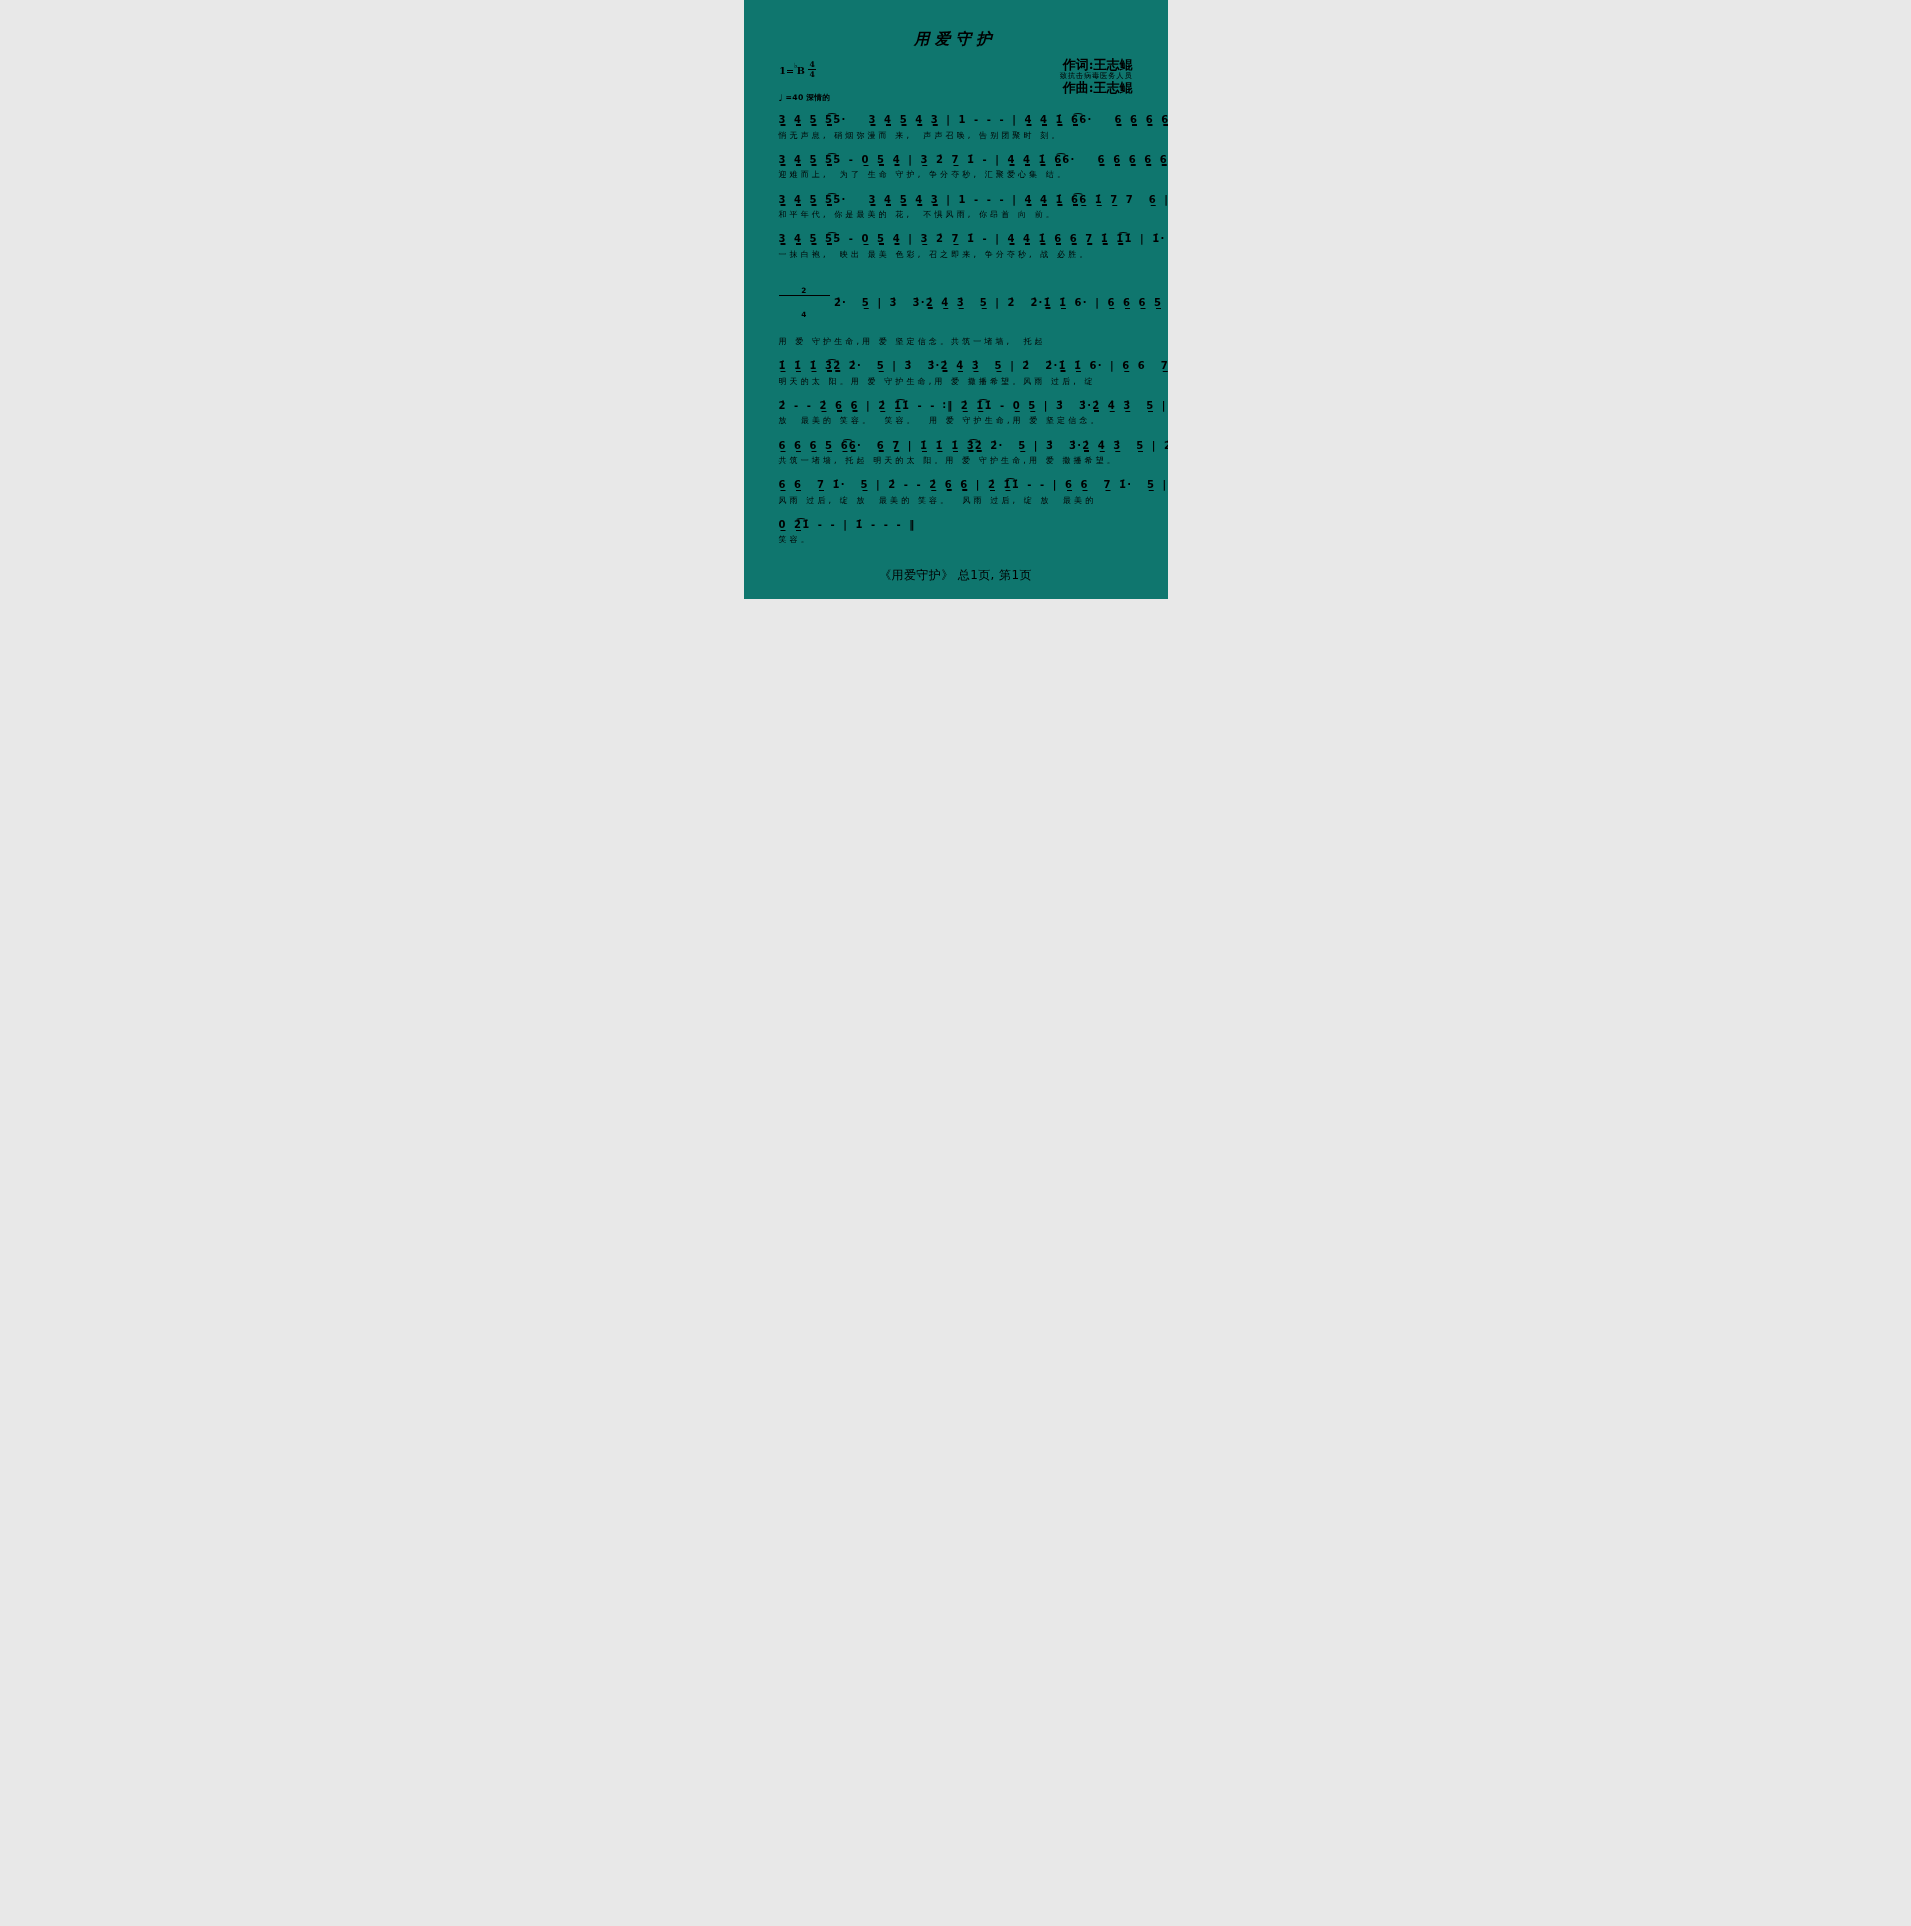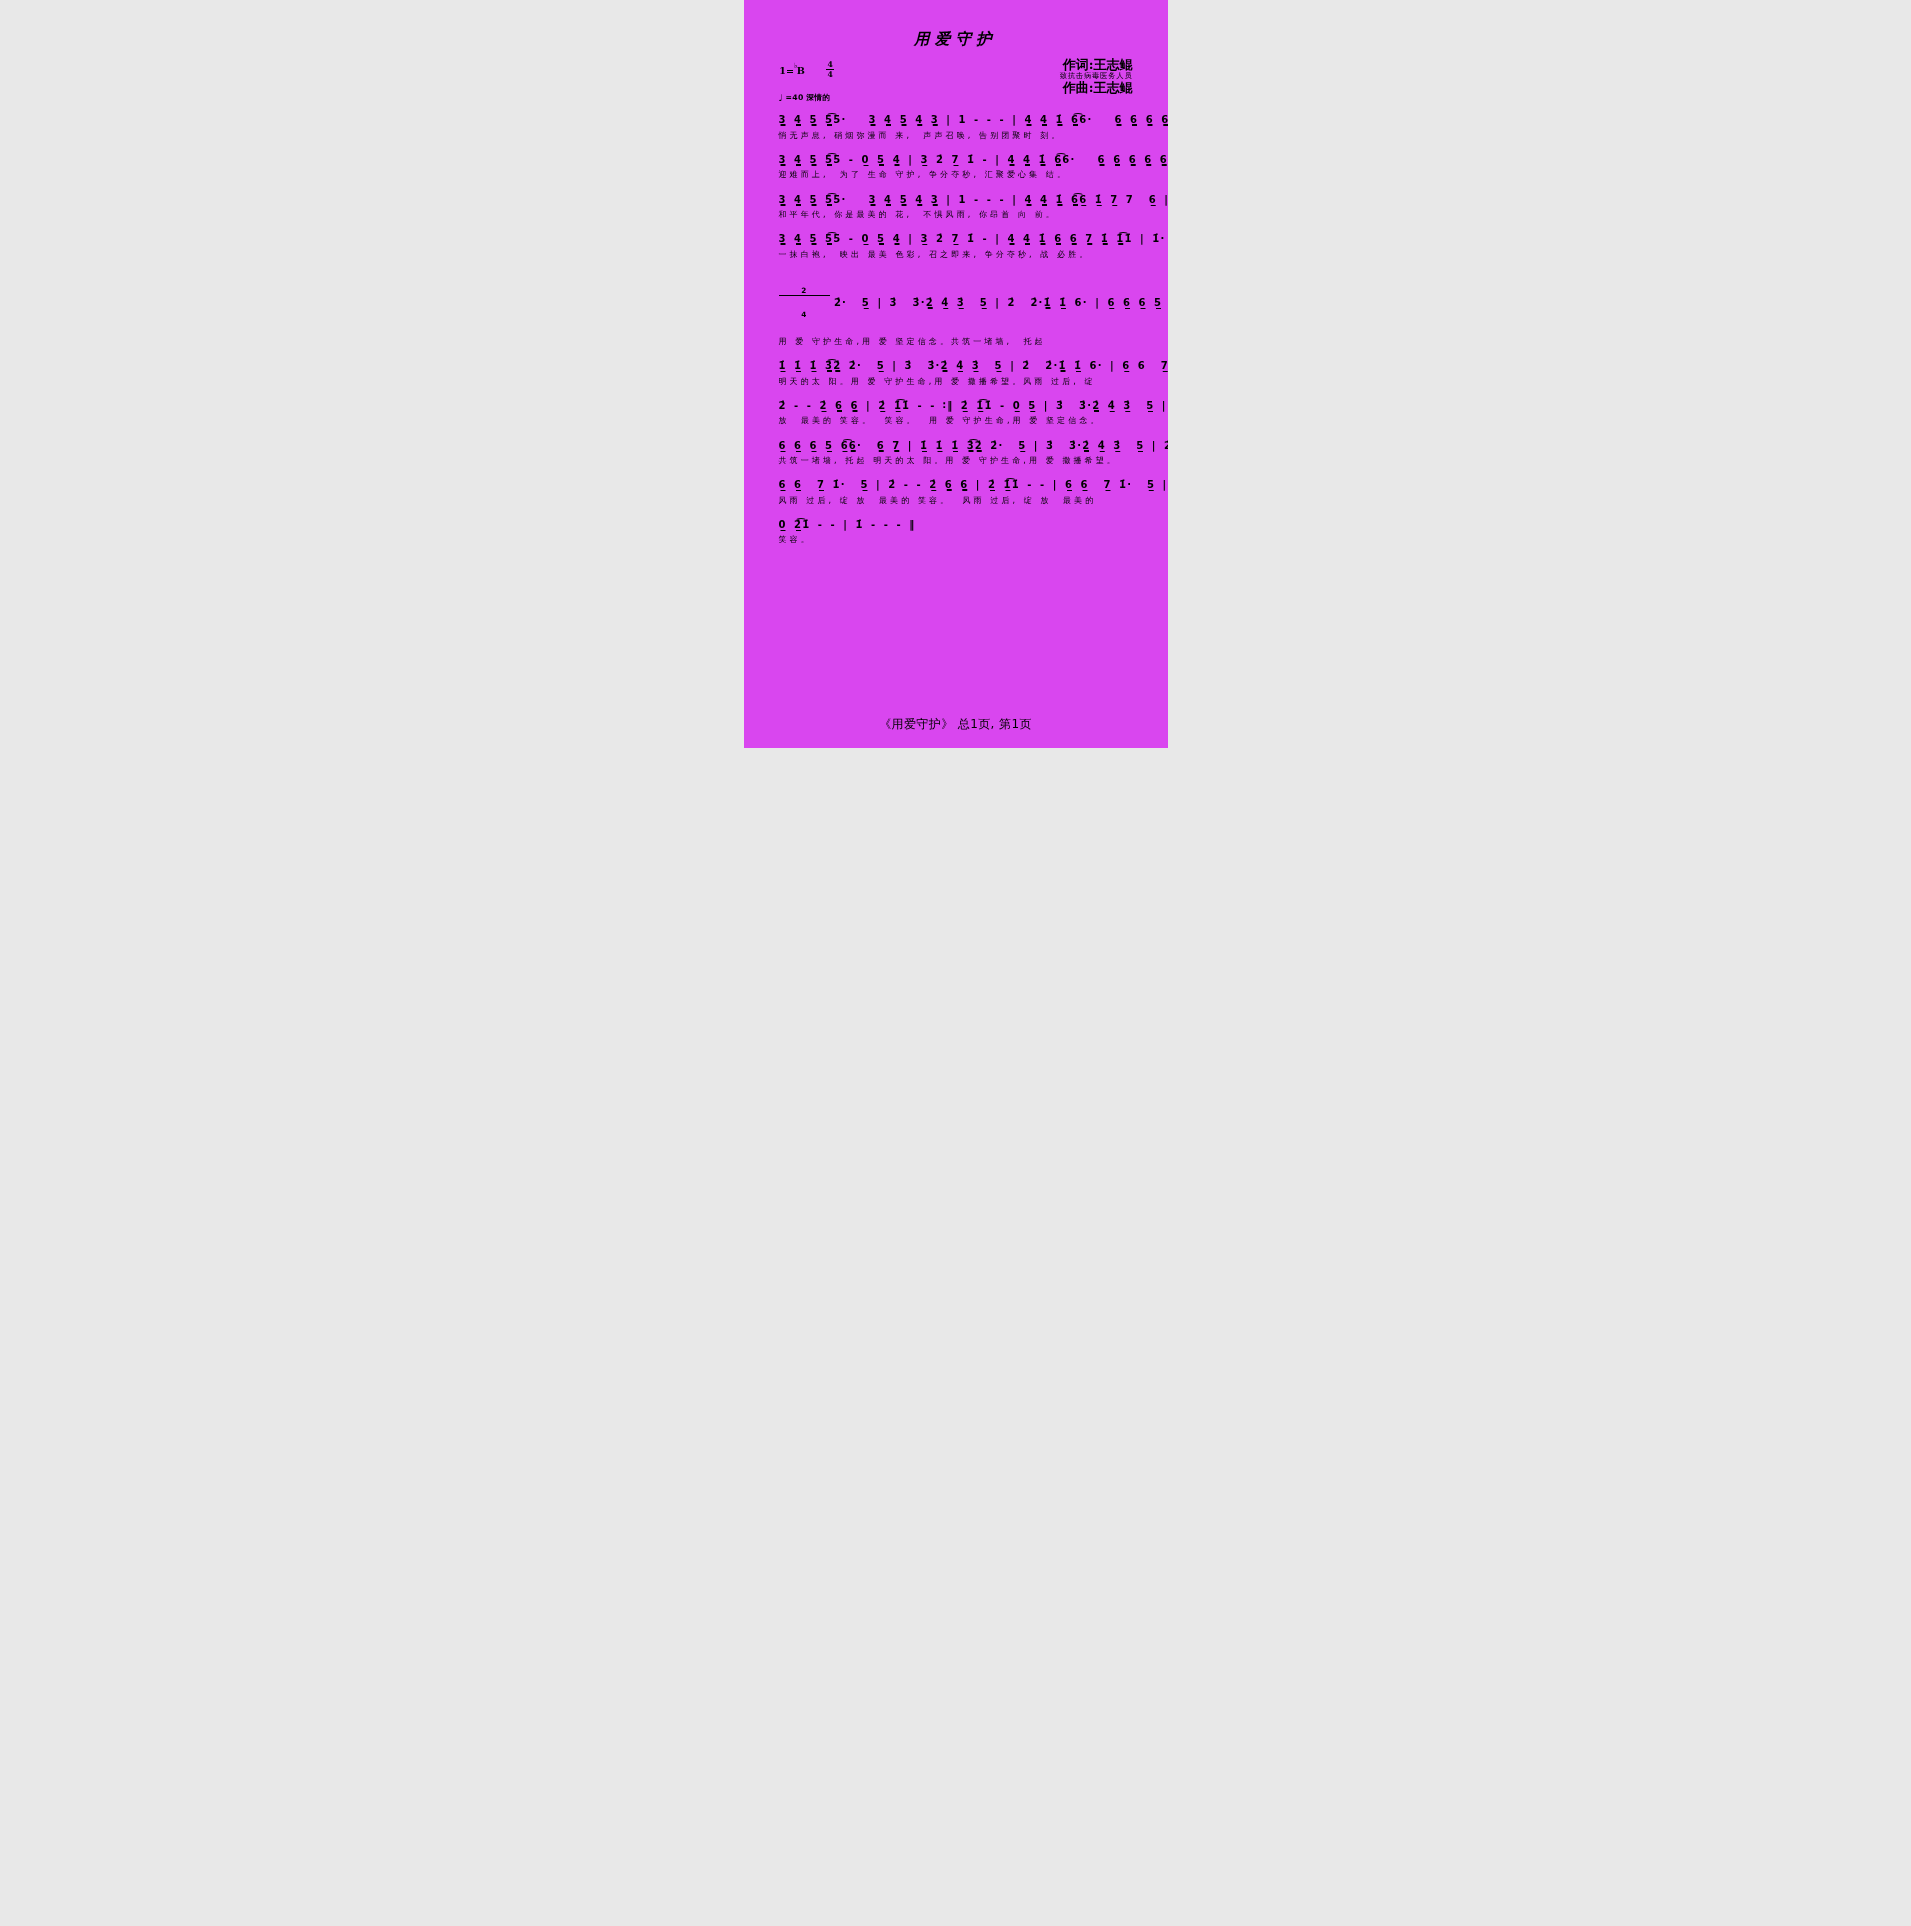--- a/index.html
+++ b/index.html
@@ -1,20 +1,20 @@
 <!DOCTYPE html>
 <html lang="zh" style="font-size:6.2px"><head>
 <meta charset="utf-8">
 <style>
   html,body{margin:0;padding:0;background:#e8e8e8;}
   .page{
     position:relative;
-    width:424px;height:748px;
+    width:424px;height:599px;
     margin:0 auto;
-    background:#d946ef;
+    background:#0f766e;
     color:#000;
     font-family:"DejaVu Sans","Liberation Sans",sans-serif;
     overflow:hidden;
     box-sizing:border-box;
     padding:0 35px;
   }
   .title{
     margin:0;
     padding-top:29px;
     text-align:center;
@@ -22,21 +22,21 @@
     font-style:italic;
     font-weight:bold;
     font-size:15.4px;
     letter-spacing:5.4px;
   }
   .header-row{position:relative;height:37px;}
   .key-sig{
     position:absolute;left:0.8px;top:10.8px;
     font-weight:bold;font-size:9.6px;
     font-family:"DejaVu Serif","Liberation Serif",serif;
-    display:flex;align-items:center;gap:20px;
+    display:flex;align-items:center;gap:2px;
   }
   .flat{font-size:7.3px;vertical-align:super;position:relative;top:-2.7px;margin-right:-0.8px;}
   .frac{display:inline-block;text-align:center;font-size:7.7px;line-height:1;margin-left:1.5px;}
   .frac .num{display:block;border-bottom:0.8px solid #000;padding:0 1.2px 0.8px;}
   .frac .den{display:block;padding-top:0.8px;}
   .subtitle{
     position:absolute;left:0;right:0;top:21px;
     text-align:right;font-size:7.3px;letter-spacing:0.8px;
   }
   .credits{

